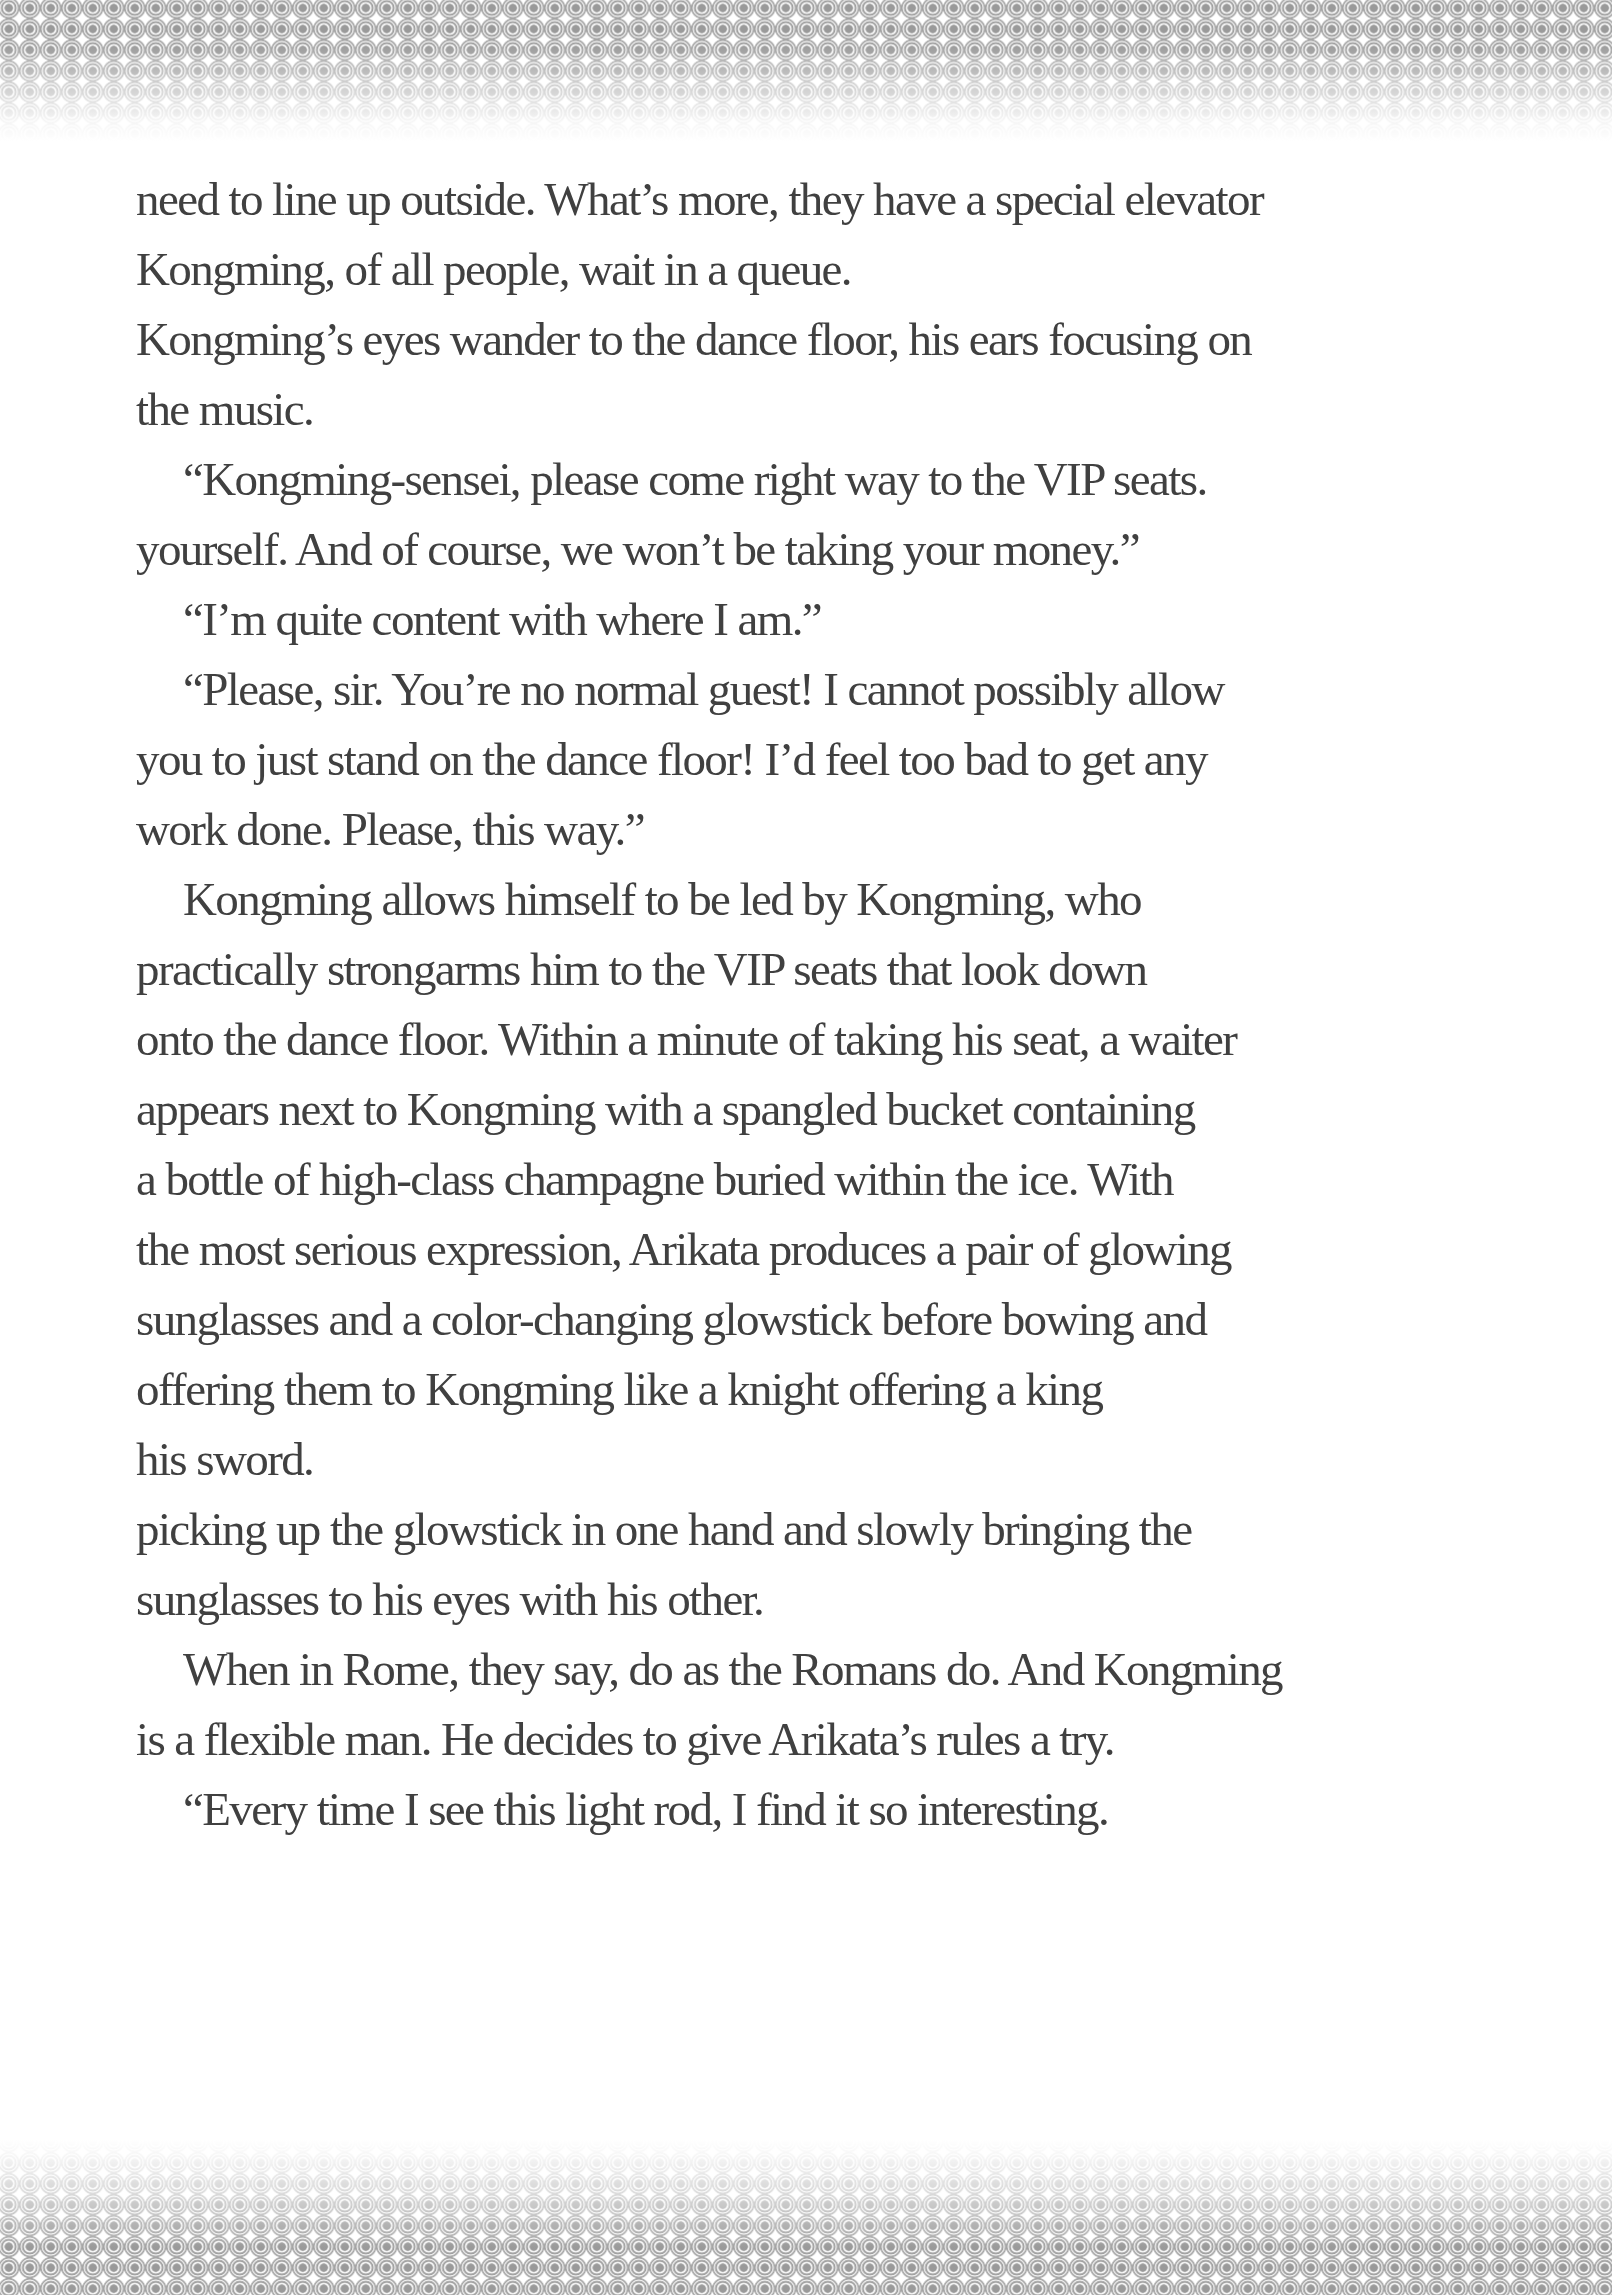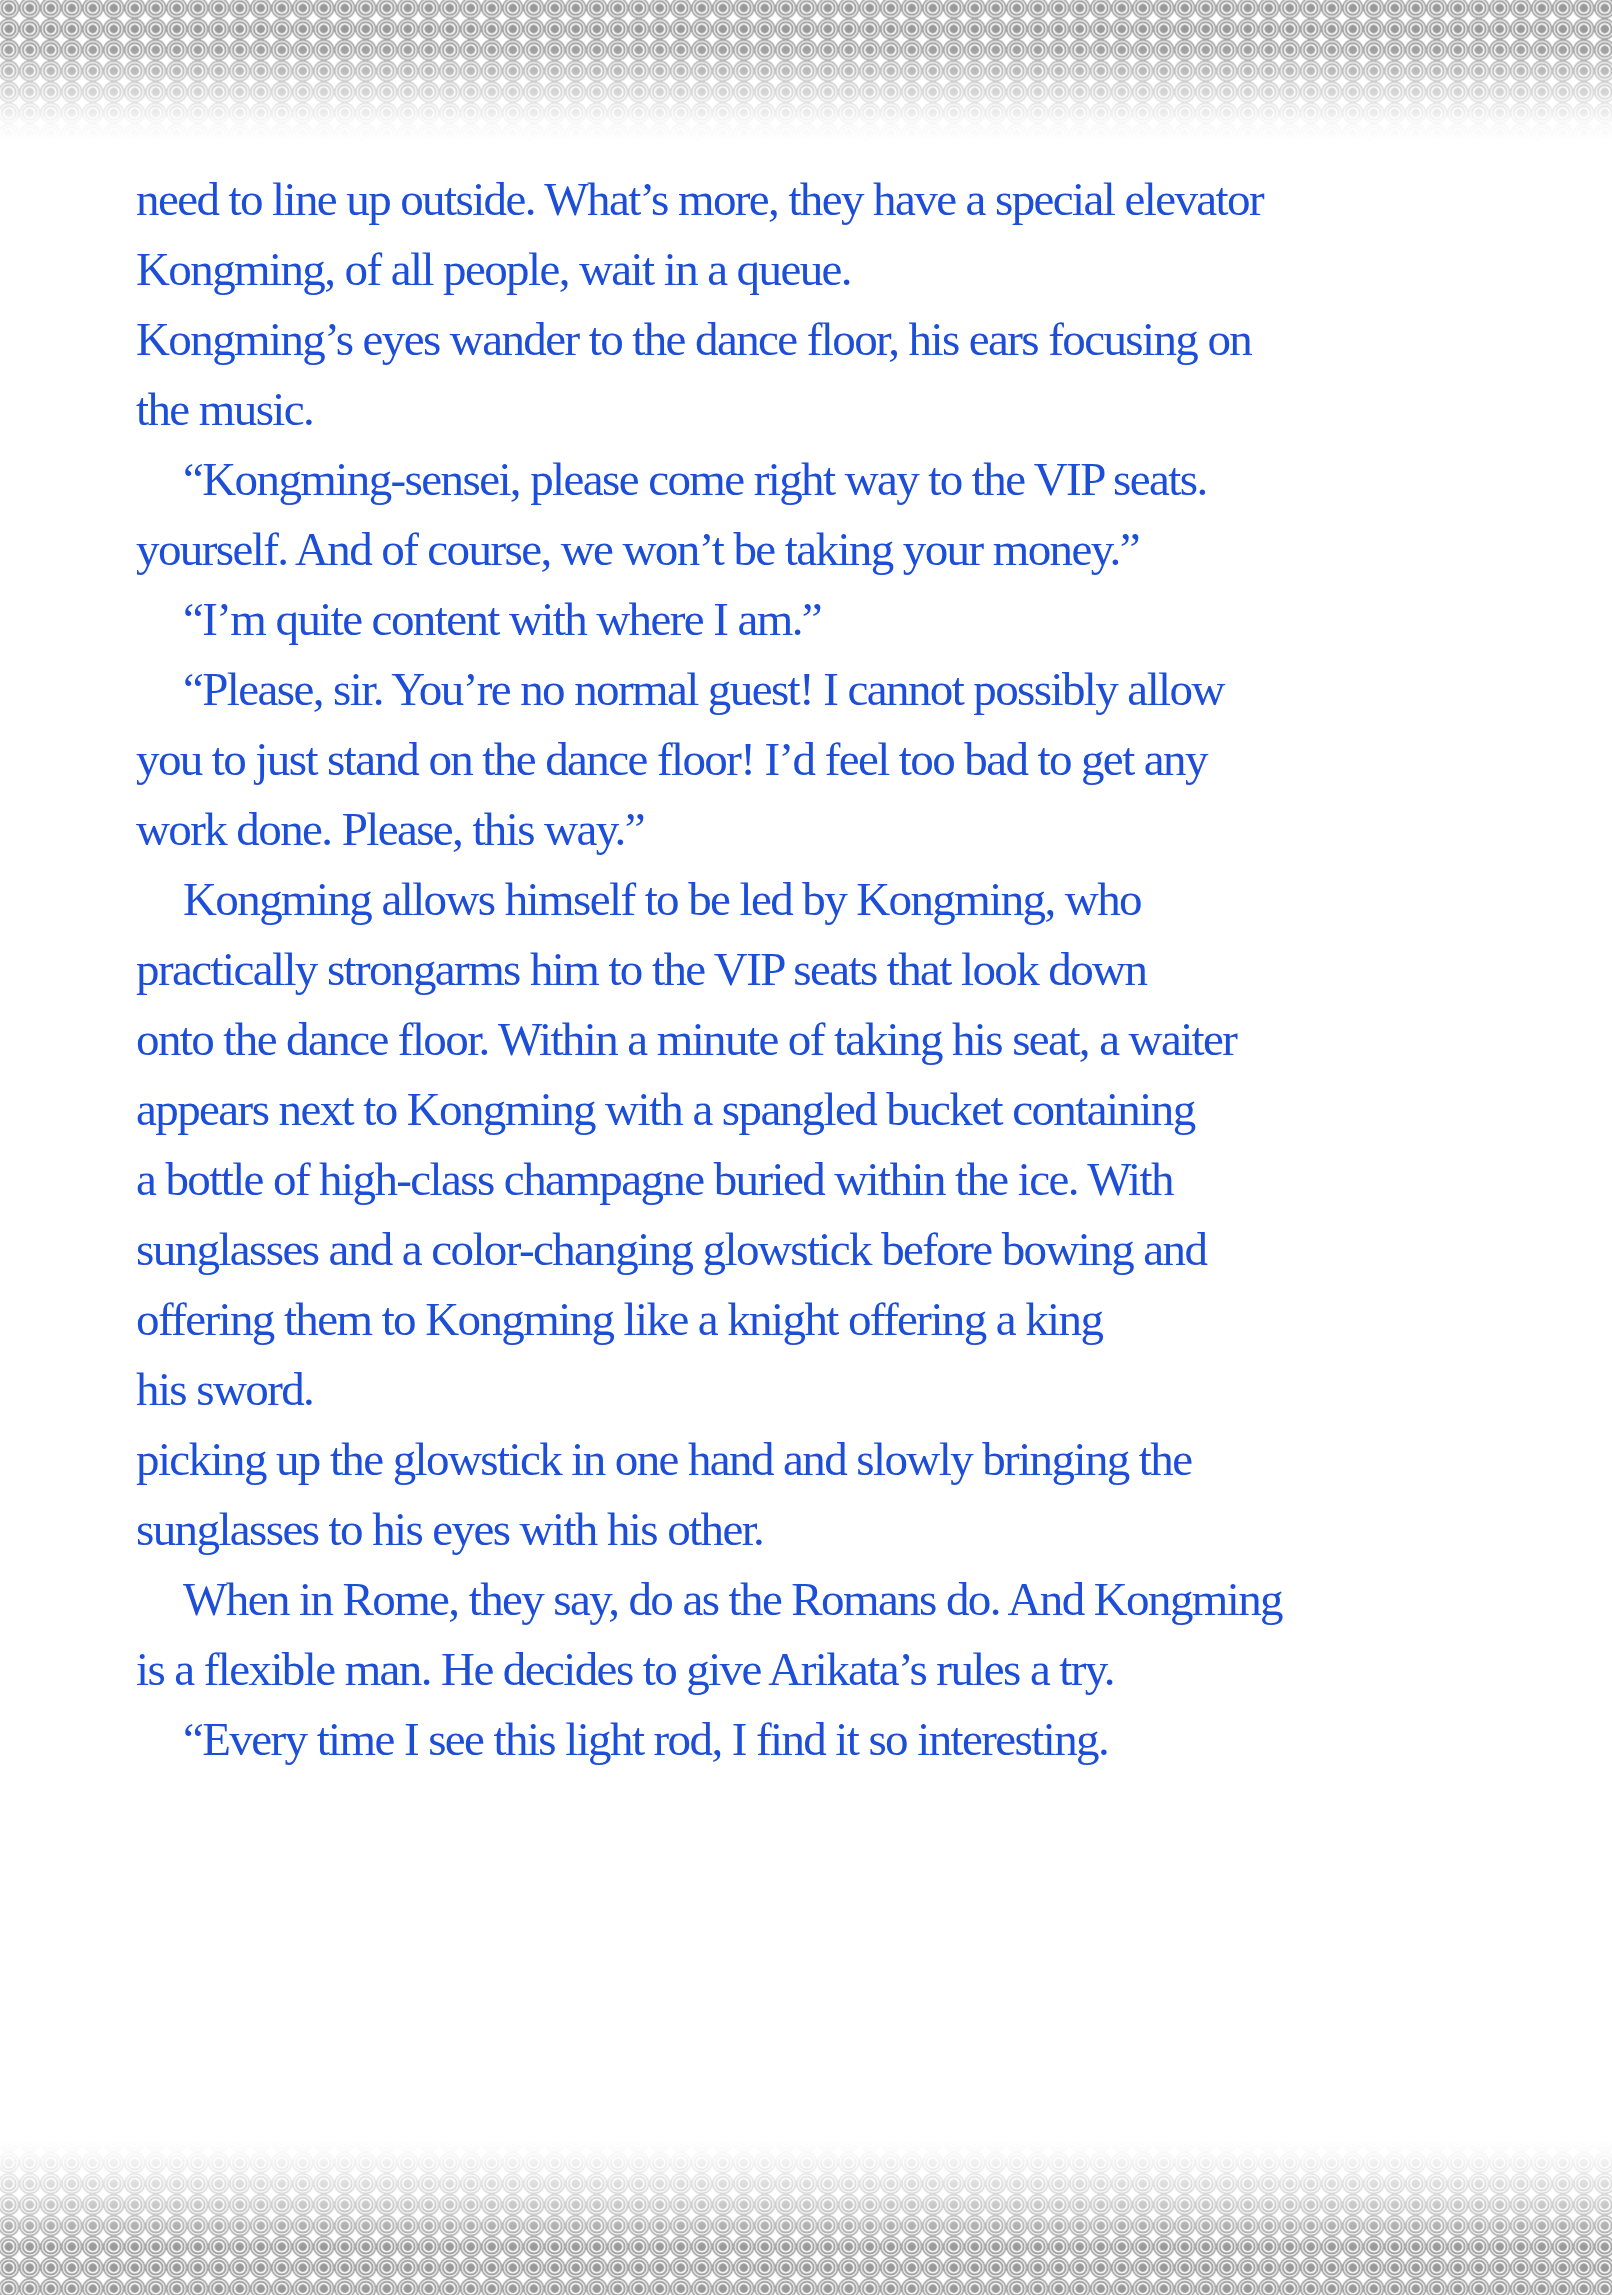--- a/index.html
+++ b/index.html
@@ -63,21 +63,21 @@
       rgba(255,255,255,0.55) 98px,
       rgba(255,255,255,0.88) 136px,
       #ffffff 155px);
   }
   
   .text-block {
     position: absolute;
     left: 136px;
     top: 164px;
     width: 1376px;
-    color: #1d4ed8;
+    color: #404040;
   }
   .line {
     font-size: 47px;
     line-height: 70px;
     height: 70px;
     letter-spacing: -0.034em;
     white-space: nowrap;
     font-weight: 400;
   }
   .line.indent {
@@ -98,20 +98,21 @@
       <div class="line">yourself. And of course, we won’t be taking your money.”</div>
       <div class="line indent">“I’m quite content with where I am.”</div>
       <div class="line indent">“Please, sir. You’re no normal guest! I cannot possibly allow</div>
       <div class="line">you to just stand on the dance floor! I’d feel too bad to get any</div>
       <div class="line">work done. Please, this way.”</div>
       <div class="line indent">Kongming allows himself to be led by Kongming, who</div>
       <div class="line">practically strongarms him to the VIP seats that look down</div>
       <div class="line">onto the dance floor. Within a minute of taking his seat, a waiter</div>
       <div class="line">appears next to Kongming with a spangled bucket containing</div>
       <div class="line">a bottle of high-class champagne buried within the ice. With</div>
+      <div class="line">the most serious expression, Arikata produces a pair of glowing</div>
       <div class="line">sunglasses and a color-changing glowstick before bowing and</div>
       <div class="line">offering them to Kongming like a knight offering a king</div>
       <div class="line">his sword.</div>
       <div class="line">picking up the glowstick in one hand and slowly bringing the</div>
       <div class="line">sunglasses to his eyes with his other.</div>
       <div class="line indent">When in Rome, they say, do as the Romans do. And Kongming</div>
       <div class="line">is a flexible man. He decides to give Arikata’s rules a try.</div>
       <div class="line indent">“Every time I see this light rod, I find it so interesting.</div>
     </div>
   <div class="band band-bottom"></div>

